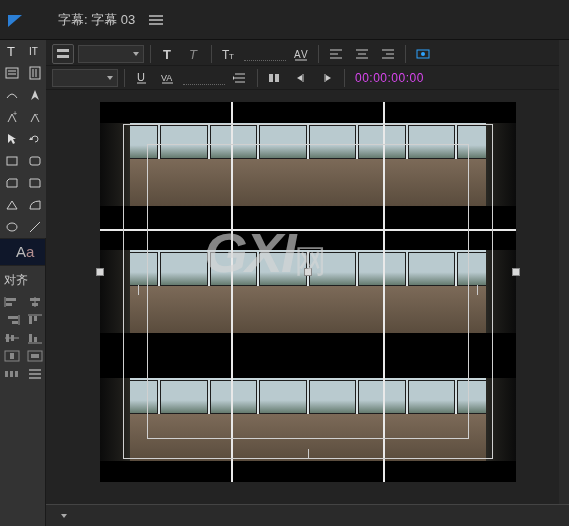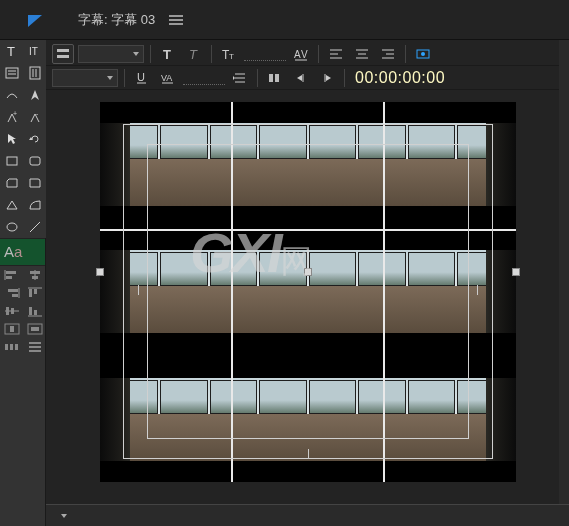--- a/index.html
+++ b/index.html
@@ -1,49 +1,49 @@
 <!DOCTYPE html>
 <html><head>
 <meta charset="utf-8">
 <style>
 * { margin:0; padding:0; box-sizing:border-box; font-family:"Microsoft YaHei",sans-serif; }
 body { background:#232323; width:569px; height:526px; overflow:hidden; color:#ccc; font-size:11px; }
 .app { width:569px; height:526px; position:relative; display:flex; flex-direction:column; background:#232323; }
 
-.titlebar { height:40px; display:flex; align-items:center; background:#232323; border-bottom:1px solid #111; padding-left:20px; }
+.titlebar { height:40px; display:flex; align-items:center; background:#232323; border-bottom:1px solid #111; padding-left:0; }
 .close-tri { width:30px; height:30px; display:flex; align-items:center; justify-content:center; }
 .close-tri svg { width:18px; height:18px; }
 .tab-label { color:#c8c8c8; font-size:13px; margin-left:28px; }
 .tab-menu { width:14px; height:14px; margin-left:14px; display:flex; flex-direction:column; justify-content:space-between; padding:2px 0; }
 .tab-menu span { height:2px; background:#999; width:14px; }
 
 .main { flex:1; display:flex; }
 
 .tools { width:46px; background:#333; border-right:1px solid #1a1a1a; display:flex; flex-direction:column; }
 .tool-grid { display:grid; grid-template-columns:1fr 1fr; }
 .tool-btn { width:23px; height:22px; display:flex; align-items:center; justify-content:center; background:#333; }
 .tool-btn svg { width:14px; height:14px; }
-.tool-wide { grid-column:1/3; height:28px; background:#14532d; display:flex; align-items:center; justify-content:flex-start; padding-left:4px; border-top:1px solid #222; border-bottom:1px solid #222; }
+.tool-wide { grid-column:1/3; height:28px; background:#0f172a; display:flex; align-items:center; justify-content:flex-start; padding-left:16px; border-top:1px solid #222; border-bottom:1px solid #222; }
 .tool-aa { font-size:15px; font-family:Georgia,serif; color:#bbb; }
 .tool-aa .a2 { color:#b38f8f; }
 
 .panel-label { font-size:12px; color:#c8c8c8; padding:6px 4px 4px; background:#333; }
 .panel-icons { display:grid; grid-template-columns:1fr 1fr; }
 .pi { width:23px; height:18px; display:flex; align-items:center; justify-content:center; }
 .pi svg { width:16px; height:12px; }
 
 .right { flex:1; display:flex; flex-direction:column; background:#232323; }
 .optrow { height:24px; display:flex; align-items:center; padding:0 6px; gap:4px; border-bottom:1px solid #1a1a1a; }
 .optrow:first-child { margin-top:2px; }
 .chip { width:22px; height:20px; display:flex; align-items:center; justify-content:center; border:1px solid transparent; }
 .chip.sel { border:1px solid #555; background:#2a2a2a; border-radius:2px; }
 .chip svg { width:16px; height:16px; }
 .dd { width:66px; height:18px; background:#2e2e2e; border:1px solid #444; display:flex; align-items:center; justify-content:flex-end; padding-right:2px; }
 .dd svg { width:10px; height:10px; }
-.timecode { color:#fef9c3; font-size:16px; letter-spacing:0.5px; margin-left:4px; }
+.timecode { color:#d946ef; font-size:12px; letter-spacing:0.5px; margin-left:4px; }
 .divider { width:1px; height:18px; background:#444; margin:0 2px; }
 .dashfield { width:42px; height:14px; border-bottom:1px dotted #666; }
 
 .canvas-slot { flex:1; display:flex; align-items:flex-start; justify-content:center; padding-top:12px; background:#232323; position:relative; }
 .comp { width:416px; height:380px; background:#000; position:relative; }
 
 .strip { position:absolute; left:0; width:416px; height:83px; background:linear-gradient(#3a4449,#2a3236); overflow:hidden; }
 .strip1 { top:21px; }
 .strip2 { top:148px; }
 .strip3 { top:276px; }
@@ -62,21 +62,21 @@
 .safe-outer { position:absolute; left:23px; top:22px; width:370px; height:335px; border:1px solid #d0d0d0; }
 .safe-inner { position:absolute; left:47px; top:42px; width:322px; height:295px; border:1px solid #d0d0d0; }
 .handle { position:absolute; width:8px; height:8px; background:#d9d9d9; border:1px solid #888; }
 .hmid { left:50%; transform:translateX(-50%); }
 .tick { position:absolute; width:1px; height:10px; background:#ccc; }
 
 .footer { position:absolute; bottom:0; left:46px; right:0; height:22px; background:#2a2a2a; border-top:1px solid #444; display:flex; align-items:center; padding:0 8px; color:#aaa; font-size:12px; }
 .footer-dd { width:8px; height:8px; margin-left:6px; }
 .scroll { position:absolute; right:0; top:40px; bottom:22px; width:10px; background:#2a2a2a; }
 
-.watermark { position:absolute; top:220px; left:190px; font-size:56px; font-weight:700; font-style:italic; color:rgba(215,215,215,0.62); letter-spacing:-2px; pointer-events:none; font-family:Arial,sans-serif; }
+.watermark { position:absolute; top:220px; left:204px; font-size:56px; font-weight:700; font-style:italic; color:rgba(215,215,215,0.62); letter-spacing:-2px; pointer-events:none; font-family:Arial,sans-serif; }
 </style>
 </head>
 <body>
 
 <div class="app">
 
   <div class="titlebar">
     <div class="close-tri">
       <svg viewBox="0 0 18 18">
           <polygon points="2,4 16,4 2,16" fill="#2b7fd6"></polygon>
@@ -191,20 +191,21 @@
         <div class="tool-btn">
             <svg viewBox="0 0 14 14">
               <line x1="2" y1="12" x2="12" y2="2" stroke="#ccc"></line>
             </svg>
           </div>
       </div>
       <div class="tool-wide">
         <span class="tool-aa"><span>A</span><span class="a2">a</span></span>
       </div>
 
+      <div class="panel-label">对齐</div>
       <div class="panel-icons">
         <div class="pi">
             <svg viewBox="0 0 16 12">
               <line x1="1" y1="1" x2="1" y2="11" stroke="#999"></line>
               <rect x="2" y="2" width="10" height="3" fill="#888"></rect>
               <rect x="2" y="7" width="6" height="3" fill="#888"></rect>
             </svg>
           </div>
         <div class="pi">
             <svg viewBox="0 0 16 12">

